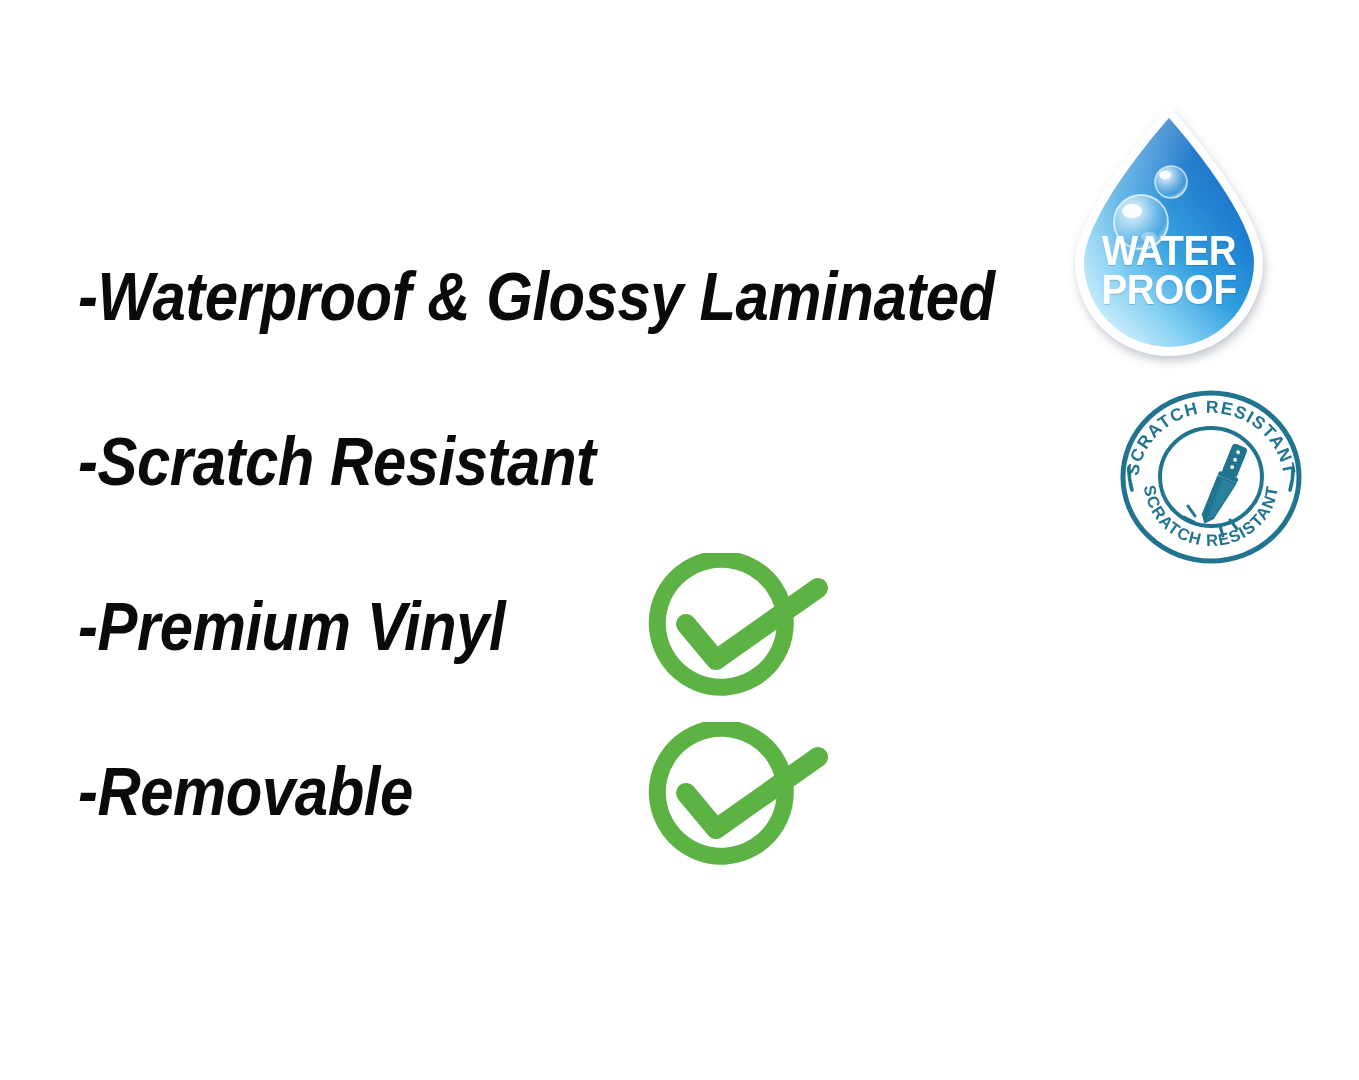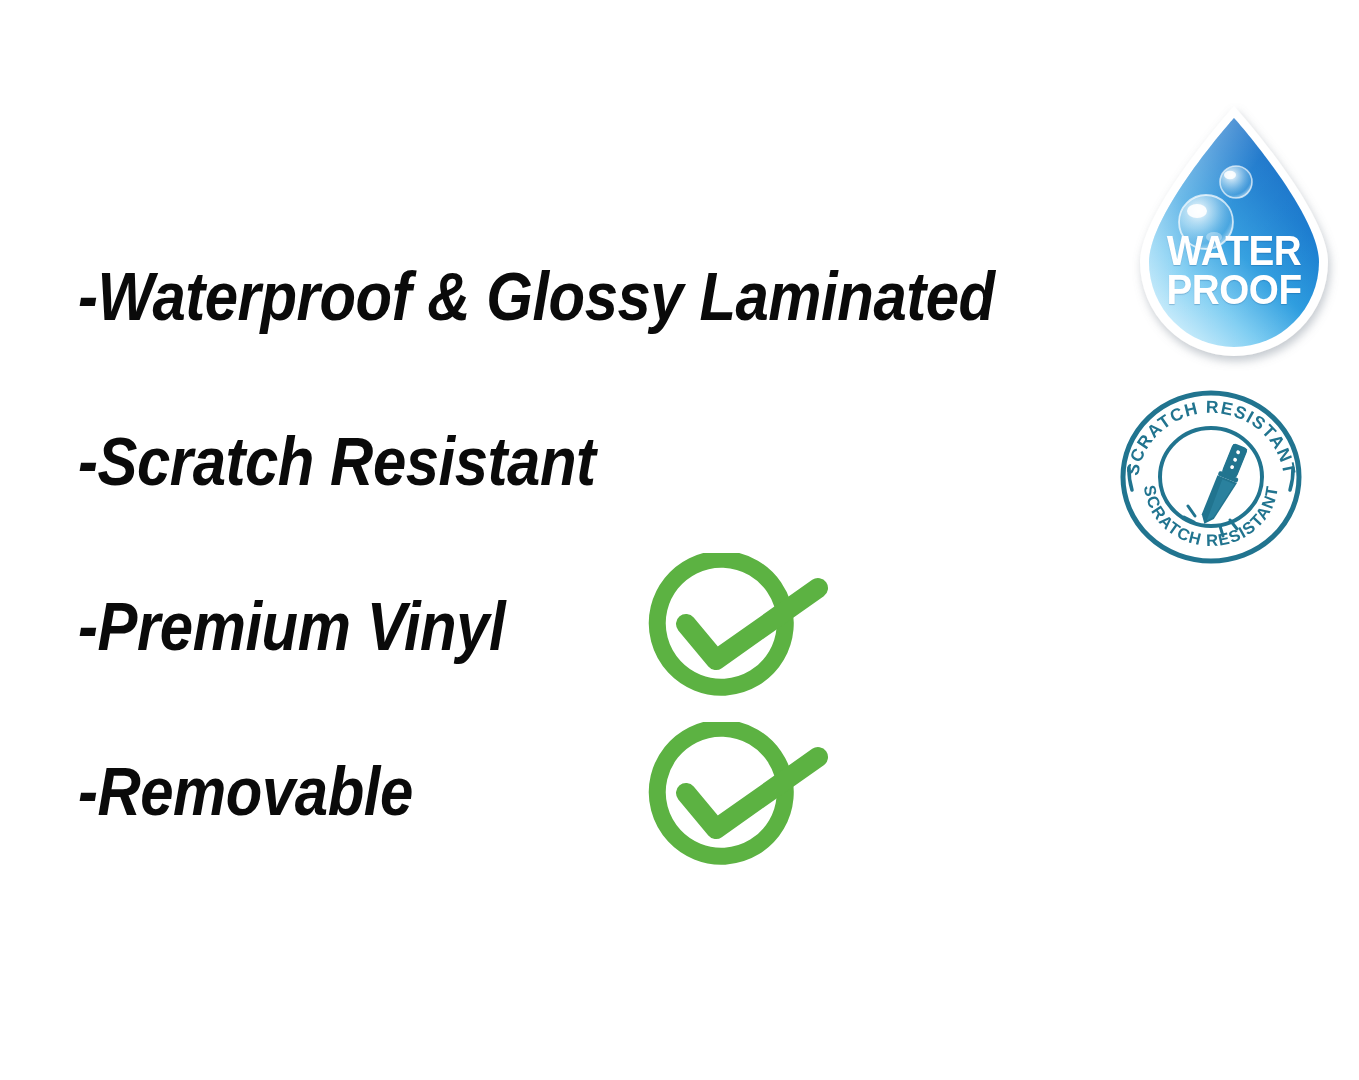--- a/index.html
+++ b/index.html
@@ -33,21 +33,21 @@
     line-height: 1;
   }
   .feature-line.l1 { top: 262px; font-size: 68px; }
   .feature-line.l2 { top: 427px; font-size: 68px; }
   .feature-line.l3 { top: 592px; font-size: 68px; }
   .feature-line.l4 { top: 757px; font-size: 68px; }
 
   
   .droplet-wrap {
     position: absolute;
-    left: 1132px;
+    left: 1067px;
     top: 104px;
     width: 204px;
     height: 248px;
   }
   .droplet-svg {
     display: block;
     width: 204px;
     height: 248px;
     overflow: visible;
   }

